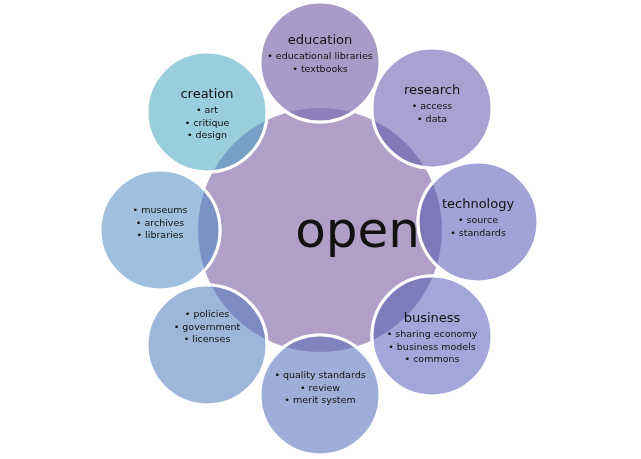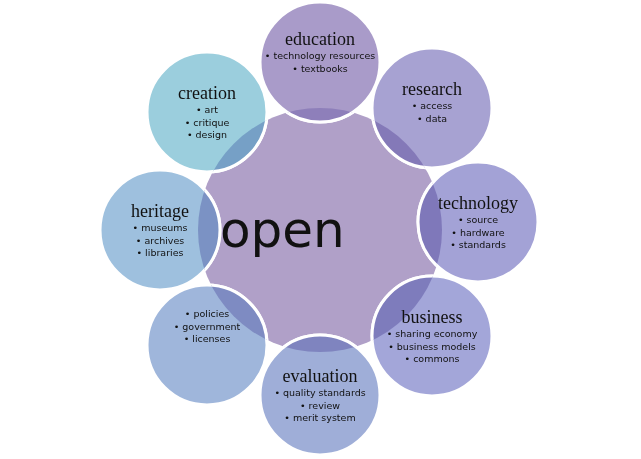--- a/index.html
+++ b/index.html
@@ -1,22 +1,22 @@
 <!DOCTYPE html>
 <html><head>
   <meta charset="utf-8">
   <style>
     html, body { margin: 0; padding: 0; background: #ffffff; }
     body { width: 641px; height: 459px; overflow: hidden; position: relative; font-family: "DejaVu Sans", sans-serif; }
     svg { position: absolute; left: 0; top: 0; }
     .node-text { position: absolute; width: 120px; text-align: center; color: #111; }
-    .node-title { font-size: 18px; line-height: 15px; margin-bottom: 3px; font-family: Liberation Serif, serif; }
+    .node-title { font-size: 13px; line-height: 15px; margin-bottom: 3px; }
     .node-items { list-style: none; margin: 0; padding: 0; font-size: 9.5px; line-height: 12.5px; }
     .node-items li::before { content: "\2022\00a0"; }
-    .center-label { position: absolute; left: 220px; top: 200px; width: 200px; text-align: left; font-size: 50px; line-height: 60px; color: #111; }
+    .center-label { position: absolute; left: 220px; top: 200px; width: 200px; text-align: right; font-size: 50px; line-height: 60px; color: #111; }
   </style>
 </head>
 <body>
 
 <svg width="641" height="459" viewBox="0 0 641 459">
   <defs>
     <clipPath id="centerClip">
         <circle cx="320" cy="230" r="122"></circle>
       </clipPath>
   </defs>
@@ -42,64 +42,61 @@
       <circle cx="160" cy="230" r="60" fill="#7b92c4" stroke="#ffffff" stroke-width="3"></circle>
       <circle cx="207" cy="112" r="60" fill="#76a0c6" stroke="#ffffff" stroke-width="3"></circle>
     </g>
 <g></g>
   </svg>
 
 <div id="labels">
     <div class="node-text" style="left: 260px; top: 32px;">
       <div class="node-title">education</div>
       <ul class="node-items">
-        <li>technology resources</li>
+        <li>educational libraries</li>
         <li>textbooks</li>
       </ul>
     </div>
     <div class="node-text" style="left: 372px; top: 82px;">
       <div class="node-title">research</div>
       <ul class="node-items">
         <li>access</li>
         <li>data</li>
       </ul>
     </div>
     <div class="node-text" style="left: 418px; top: 196px;">
       <div class="node-title">technology</div>
       <ul class="node-items">
         <li>source</li>
-        <li>hardware</li>
         <li>standards</li>
       </ul>
     </div>
     <div class="node-text" style="left: 372px; top: 310px;">
       <div class="node-title">business</div>
       <ul class="node-items">
         <li>sharing economy</li>
         <li>business models</li>
         <li>commons</li>
       </ul>
     </div>
     <div class="node-text" style="left: 260px; top: 369px;">
-      <div class="node-title">evaluation</div>
       <ul class="node-items">
         <li>quality standards</li>
         <li>review</li>
         <li>merit system</li>
       </ul>
     </div>
     <div class="node-text" style="left: 147px; top: 308px;">
       <ul class="node-items">
         <li>policies</li>
         <li>government</li>
         <li>licenses</li>
       </ul>
     </div>
     <div class="node-text" style="left: 100px; top: 204px;">
-      <div class="node-title">heritage</div>
       <ul class="node-items">
         <li>museums</li>
         <li>archives</li>
         <li>libraries</li>
       </ul>
     </div>
     <div class="node-text" style="left: 147px; top: 86px;">
       <div class="node-title">creation</div>
       <ul class="node-items">
         <li>art</li>

